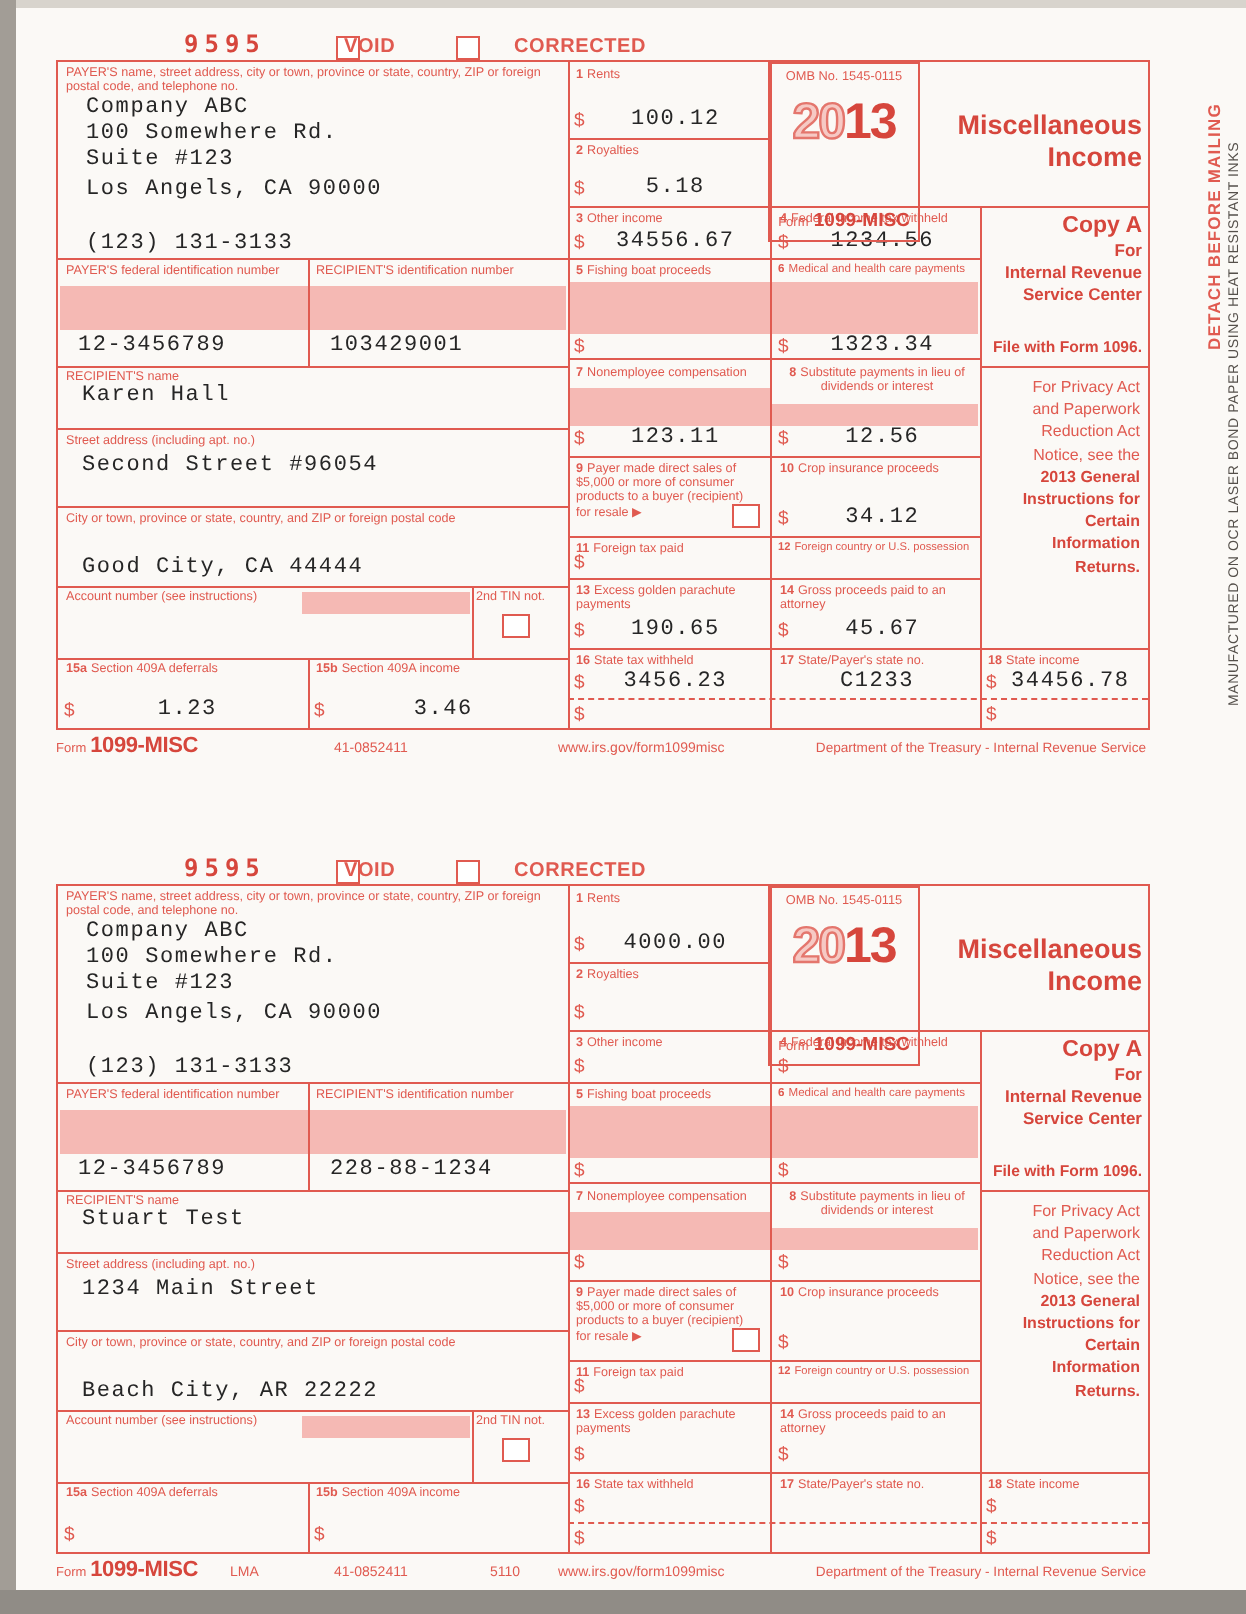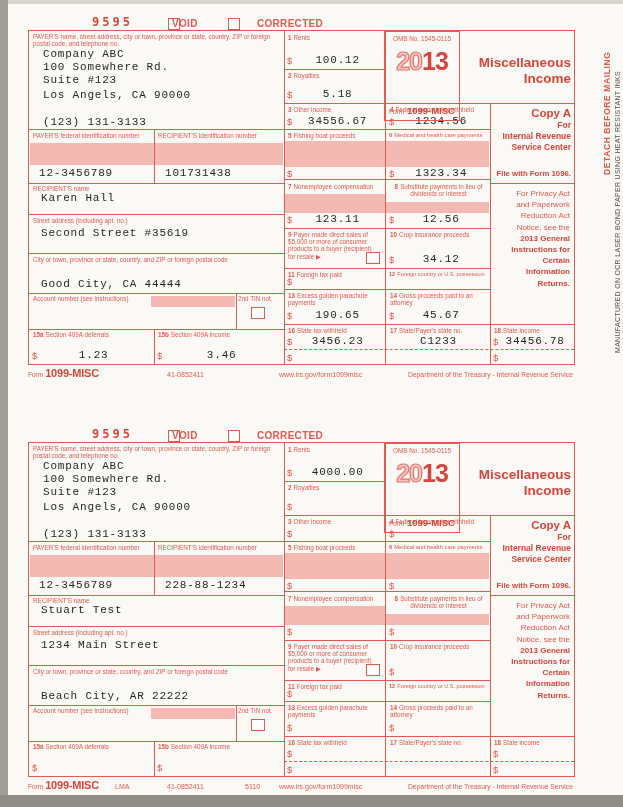--- a/index.html
+++ b/index.html
@@ -169,26 +169,26 @@
       <div class="lb l-payer">PAYER'S name, street address, city or town, province or state, country, ZIP or foreign postal code, and telephone no.</div>
       <div class="val pl pl0">Company ABC</div>
       <div class="val pl pl1">100 Somewhere Rd.</div>
       <div class="val pl pl2">Suite #123</div>
       <div class="val pl pl3">Los Angels, CA 90000</div>
       <div class="val pl pl4">(123) 131-3133</div>
 
       <div class="lb l-ptin">PAYER'S federal identification number</div>
       <div class="lb l-rtin">RECIPIENT'S identification number</div>
       <div class="val v-ptin">12-3456789</div>
-      <div class="val v-rtin">101731438</div>
+      <div class="val v-rtin">103429001</div>
 
       <div class="lb l-rname">RECIPIENT'S name</div>
       <div class="val v-rname">Karen Hall</div>
       <div class="lb l-street">Street address (including apt. no.)</div>
-      <div class="val v-street">Second Street #35619</div>
+      <div class="val v-street">Second Street #96054</div>
       <div class="lb l-city">City or town, province or state, country, and ZIP or foreign postal code</div>
       <div class="val v-city">Good City, CA 44444</div>
 
       <div class="lb l-acct">Account number (see instructions)</div>
       <div class="lb l-tin2">2nd TIN not.</div>
       <span class="cbx cb-tin2"></span>
 
       <div class="lb l-15a"><b class="bn">15a</b><span>Section 409A deferrals</span></div>
       <div class="lb l-15b"><b class="bn">15b</b><span>Section 409A income</span></div>
       <div class="amt cl r15">

